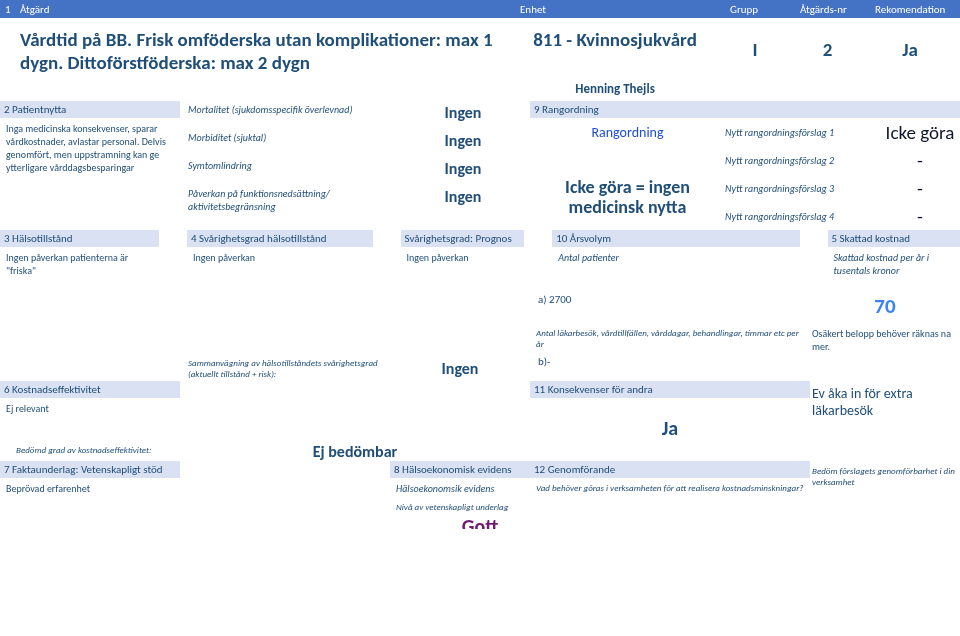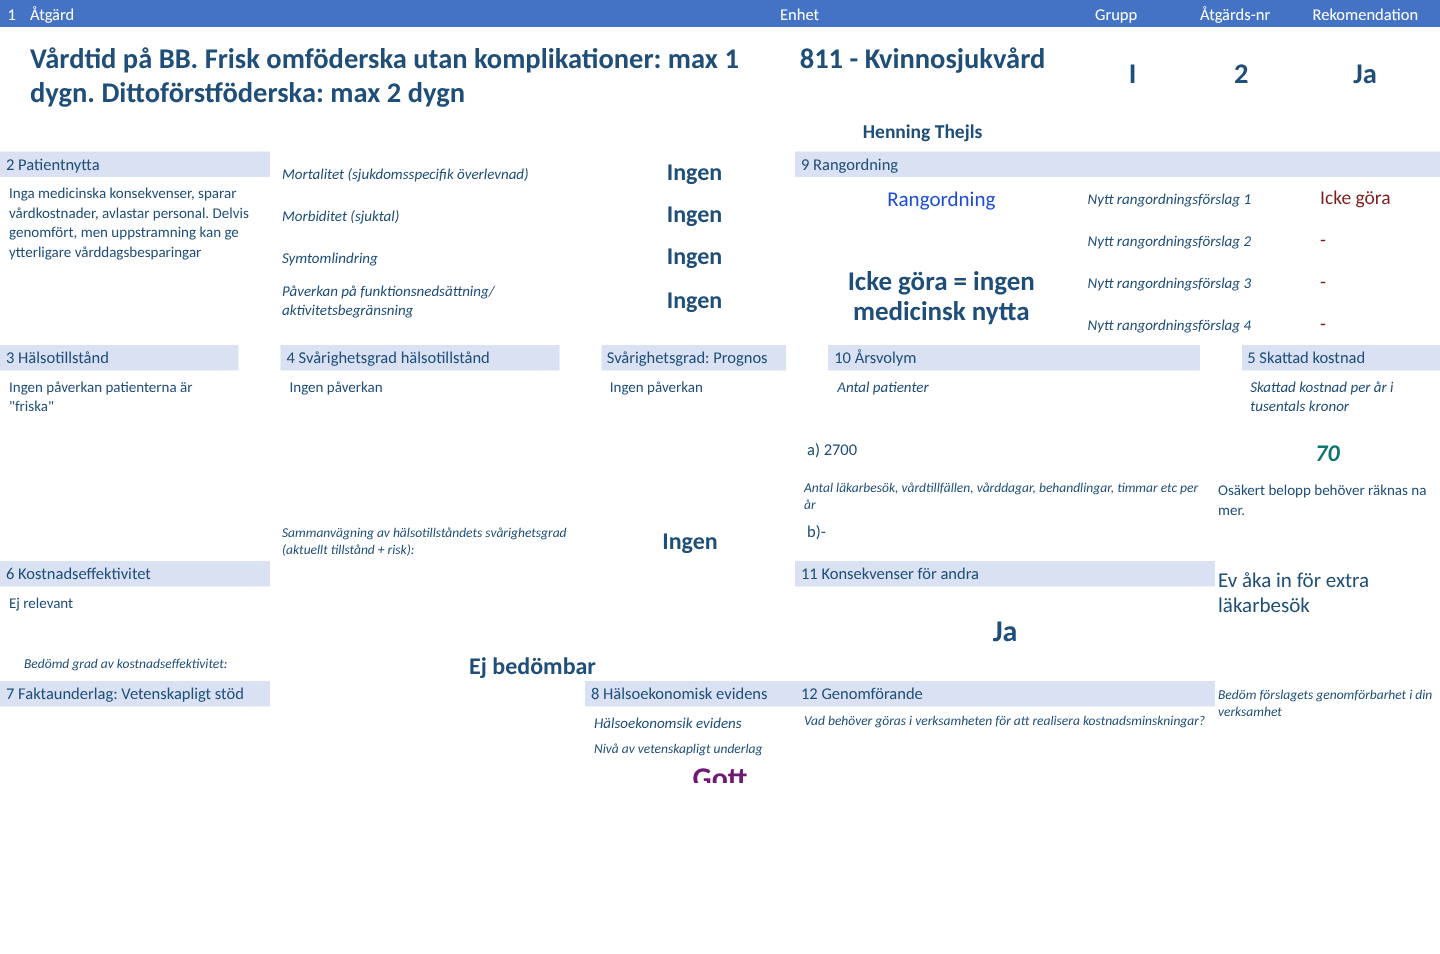--- a/index.html
+++ b/index.html
@@ -23,50 +23,50 @@
   .nr-cell { width: 75px; text-align: center; font-size: 19px; font-weight: bold; color: #1f4e79; padding-top: 10px; }
   .rek-cell { width: 90px; text-align: center; font-size: 19px; font-weight: bold; color: #1f4e79; padding-top: 10px; }
   
   .section-head { background: #d9e1f2; color: #1f4e79; font-size: 11px; padding: 2px 4px; }
   
   .row2 { display: flex; }
   .s2 { width: 180px; }
   .s2-body { padding: 4px 6px; font-size: 10px; color: #1f4e79; }
   
   .s4 { flex: 1; display: flex; flex-direction: column; }
-  .s4-row { display: flex; align-items: center; padding: 2px 0; min-height: 28px; gap: 16px; }
+  .s4-row { display: flex; padding: 2px 0; min-height: 28px; gap: 16px; }
   .s4-label { width: 200px; font-style: italic; font-size: 10px; color: #1f4e79; padding-left: 8px; }
   .s4-val { flex: 1; text-align: center; font-size: 16px; font-weight: bold; color: #1f4e79; }
   
   .s9 { width: 430px; display: flex; flex-direction: column; }
   .s9-row { display: flex; align-items: center; min-height: 28px; }
   .s9-left { width: 195px; text-align: center; }
   .s9-mid { width: 155px; font-style: italic; font-size: 10px; color: #1f4e79; }
-  .s9-right { width: 80px; text-align: left; font-size: 13px; color: #7f1d1d; }
+  .s9-right { width: 80px; text-align: center; font-size: 19px; color: #0f172a; }
   .big-center { font-size: 18px; font-weight: bold; color: #1f4e79; line-height: 1.1; }
   .rangord { font-size: 14px; color: #1d4ed8; }
   
   .row3 { display: flex; gap: 28px; }
   .s3 { width: 180px; }
   .s3-body { padding: 4px 6px; font-size: 10px; color: #1f4e79; }
   .s4b { width: 210px; }
   .s4b-body { padding: 4px 6px; font-size: 10px; color: #1f4e79; }
   .sPrognos { width: 140px; }
   .sPrognos-body { padding: 4px 6px; font-size: 10px; color: #1f4e79; }
   .s10 { width: 280px; }
   .s10-body { padding: 4px 6px; font-size: 10px; font-style: italic; color: #1f4e79; }
   .s5 { width: 150px; }
   .s5-body { padding: 4px 6px; font-size: 10px; font-style: italic; color: #1f4e79; }
   
   .row4 { display: flex; margin-top: 12px; }
   .row4-left { width: 530px; }
   .row4-mid { width: 280px; }
   .row4-right { width: 150px; text-align: center; }
   .val-a { font-size: 11px; color: #1f4e79; padding-left: 8px; }
-  .val-70 { font-size: 16px; font-weight: bold; color: #0f766e; font-style: italic; }
+  .val-70 { font-size: 21px; font-weight: bold; color: #3b82f6; }
   
   .row5 { display: flex; margin-top: 6px; }
   .row5-left { width: 530px; }
   .row5-mid { width: 280px; font-style: italic; font-size: 9px; color: #1f4e79; padding: 2px 6px; }
   .row5-right { width: 150px; font-size: 10px; color: #1f4e79; padding: 2px 2px; }
   
   .row6 { display: flex; }
   .summ-row { display: flex; align-items: center; padding: 2px 0; min-height: 26px; }
   .summ-label { width: 210px; font-style: italic; font-size: 9px; color: #1f4e79; padding-left: 8px; }
   .summ-val { width: 140px; text-align: center; font-size: 16px; font-weight: bold; color: #1f4e79; }
@@ -235,20 +235,21 @@
 <div class="ejbed-row">
   <div class="ejbed-label">Bedömd grad av kostnadseffektivitet:</div>
   <div class="ejbed-val">Ej bedömbar</div>
   <div style="width:280px;"></div>
   <div style="width:150px;"></div>
 </div>
 
 <div class="row8">
   <div class="s7">
     <div class="section-head">7  Faktaunderlag: Vetenskapligt stöd</div>
+    <div class="s7-body">Beprövad erfarenhet</div>
   </div>
   <div class="mid8"></div>
   <div class="s8">
     <div class="section-head">8  Hälsoekonomisk evidens</div>
     <div class="s8-body">Hälsoekonomsik evidens</div>
   </div>
   <div class="s12">
     <div class="section-head">12  Genomförande</div>
     <div class="s12-body">Vad behöver göras i verksamheten för att realisera kostnadsminskningar?</div>
   </div>

